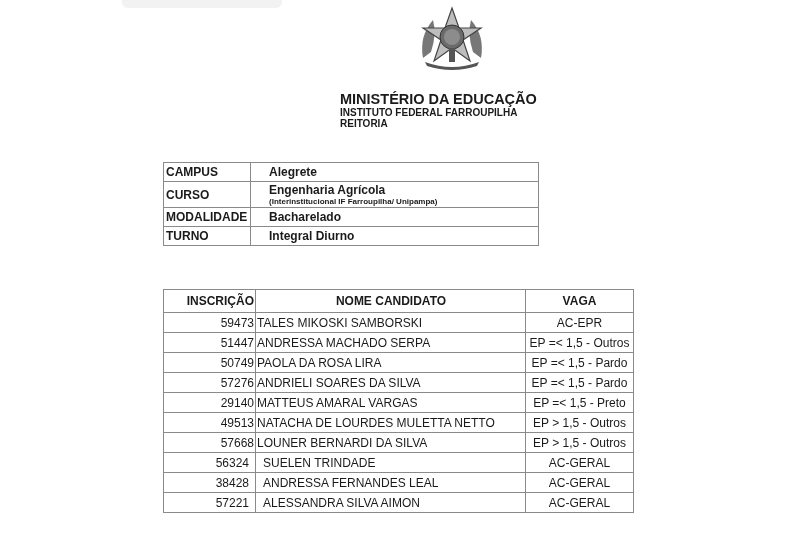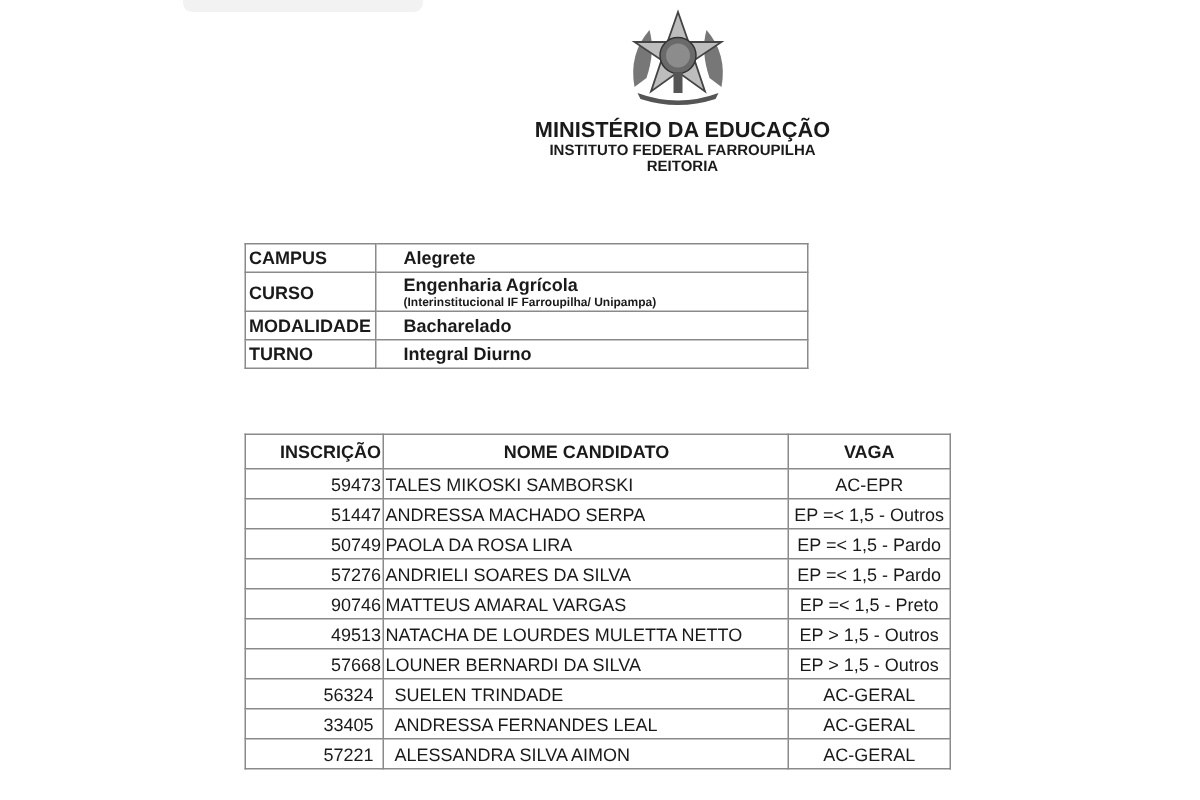--- a/index.html
+++ b/index.html
@@ -7,21 +7,21 @@
       width: 800px; height: 533px; background: #ffffff; position: relative; overflow: hidden;
       font-family: "Liberation Sans", sans-serif; color: #1a1a1a;
     }
     .topband {
       position: absolute; left: 122px; top: 0; width: 160px; height: 8px;
       background: #f2f2f2; border-radius: 0 0 6px 6px;
     }
     .emblem {
       position: absolute; left: 415px; top: 6px; width: 74px; height: 66px;
     }
-    .header-text { position: absolute; left: 340px; top: 80px; width: 230px; text-align: center; }
+    .header-text { position: absolute; left: 340px; top: 92px; width: 230px; }
     .h1 { font-weight: bold; font-size: 14.5px; line-height: 15px; letter-spacing: 0px; }
     .h2 { font-weight: bold; font-size: 10px; line-height: 11px; }
     .h3 { font-weight: bold; font-size: 10px; line-height: 11px; }
 
     table { border-collapse: collapse; position: absolute; }
     td, th { border: 1px solid #8a8a8a; padding: 0; }
 
     .info { left: 163px; top: 162px; width: 376px; }
     .info td { font-size: 12px; font-weight: bold; height: 18px; vertical-align: middle; }
     .info td.k { width: 84px; padding-left: 2px; }
@@ -107,41 +107,41 @@
       <td class="c1">50749</td>
       <td class="c2">PAOLA DA ROSA LIRA</td>
       <td class="c3">EP =&lt; 1,5 - Pardo</td>
     </tr>
     <tr>
       <td class="c1">57276</td>
       <td class="c2">ANDRIELI SOARES DA SILVA</td>
       <td class="c3">EP =&lt; 1,5 - Pardo</td>
     </tr>
     <tr>
-      <td class="c1">90746</td>
+      <td class="c1">29140</td>
       <td class="c2">MATTEUS AMARAL VARGAS</td>
       <td class="c3">EP =&lt; 1,5 - Preto</td>
     </tr>
     <tr>
       <td class="c1">49513</td>
       <td class="c2">NATACHA DE LOURDES MULETTA NETTO</td>
       <td class="c3">EP &gt; 1,5 - Outros</td>
     </tr>
     <tr>
       <td class="c1">57668</td>
       <td class="c2">LOUNER BERNARDI DA SILVA</td>
       <td class="c3">EP &gt; 1,5 - Outros</td>
     </tr>
     <tr>
       <td class="c1 pad">56324</td>
       <td class="c2 pad">SUELEN TRINDADE</td>
       <td class="c3">AC-GERAL</td>
     </tr>
     <tr>
-      <td class="c1 pad">33405</td>
+      <td class="c1 pad">38428</td>
       <td class="c2 pad">ANDRESSA FERNANDES LEAL</td>
       <td class="c3">AC-GERAL</td>
     </tr>
     <tr>
       <td class="c1 pad">57221</td>
       <td class="c2 pad">ALESSANDRA SILVA AIMON</td>
       <td class="c3">AC-GERAL</td>
     </tr>
   </tbody>
 </table>

